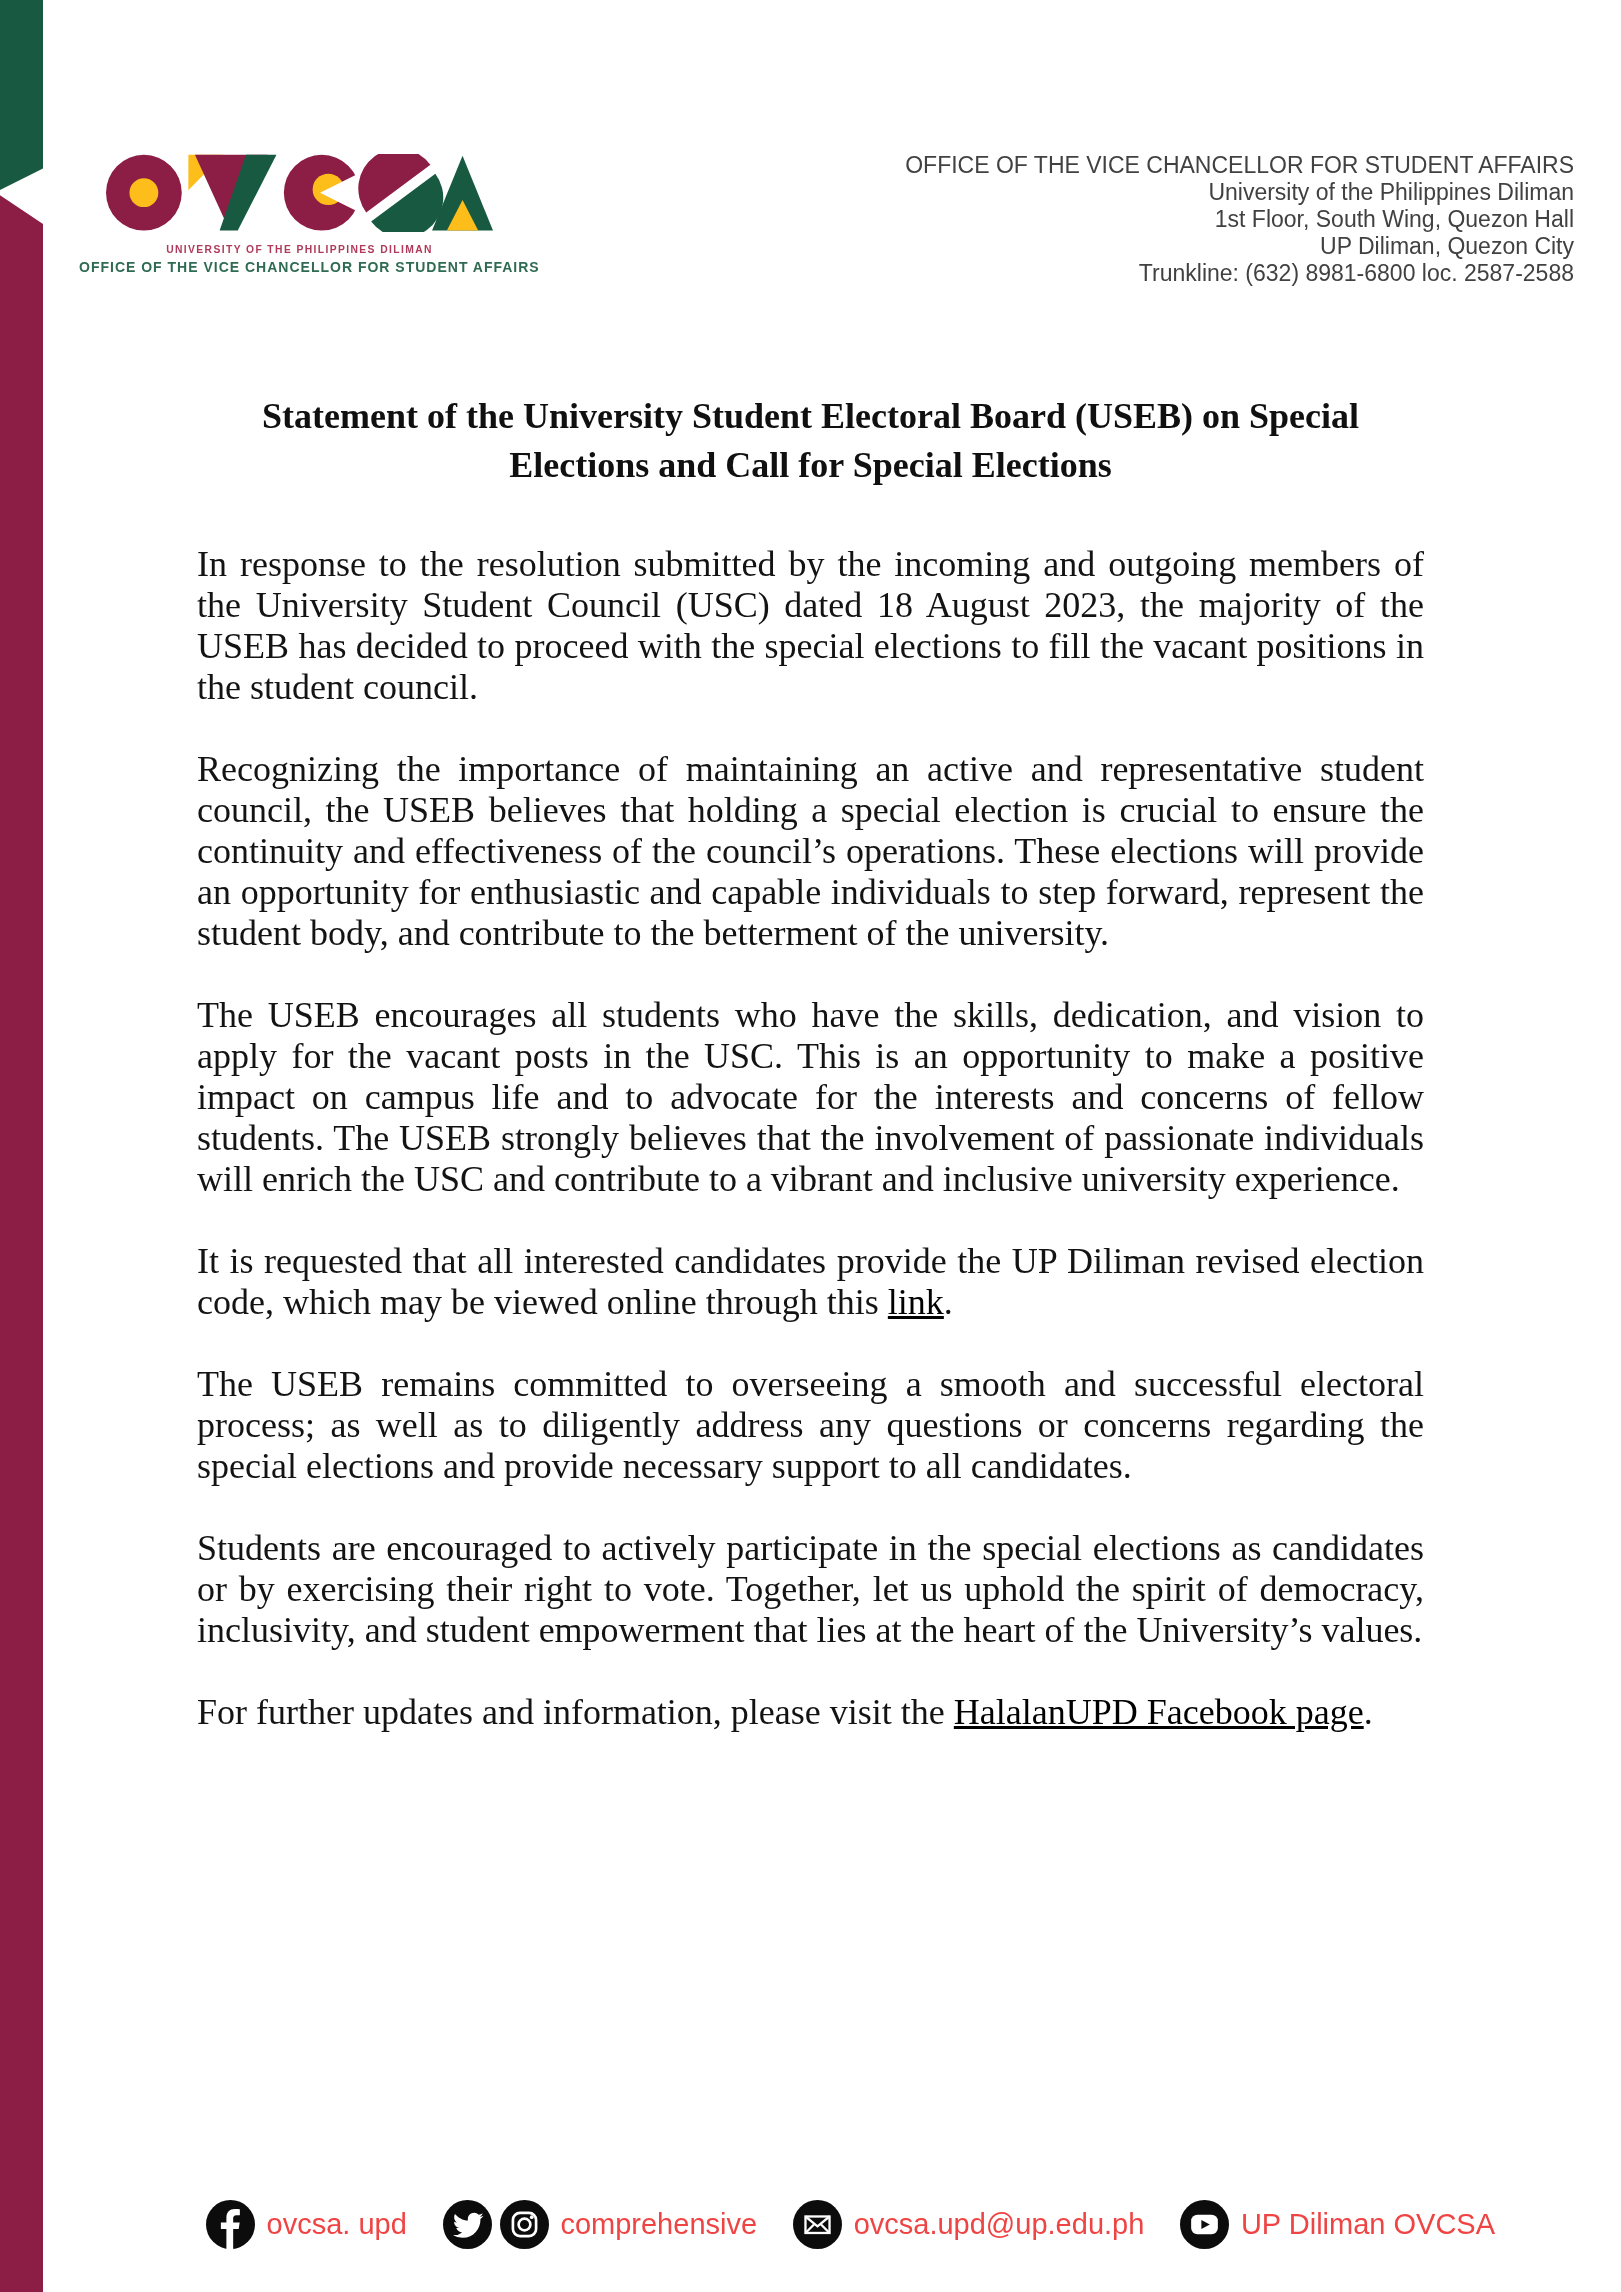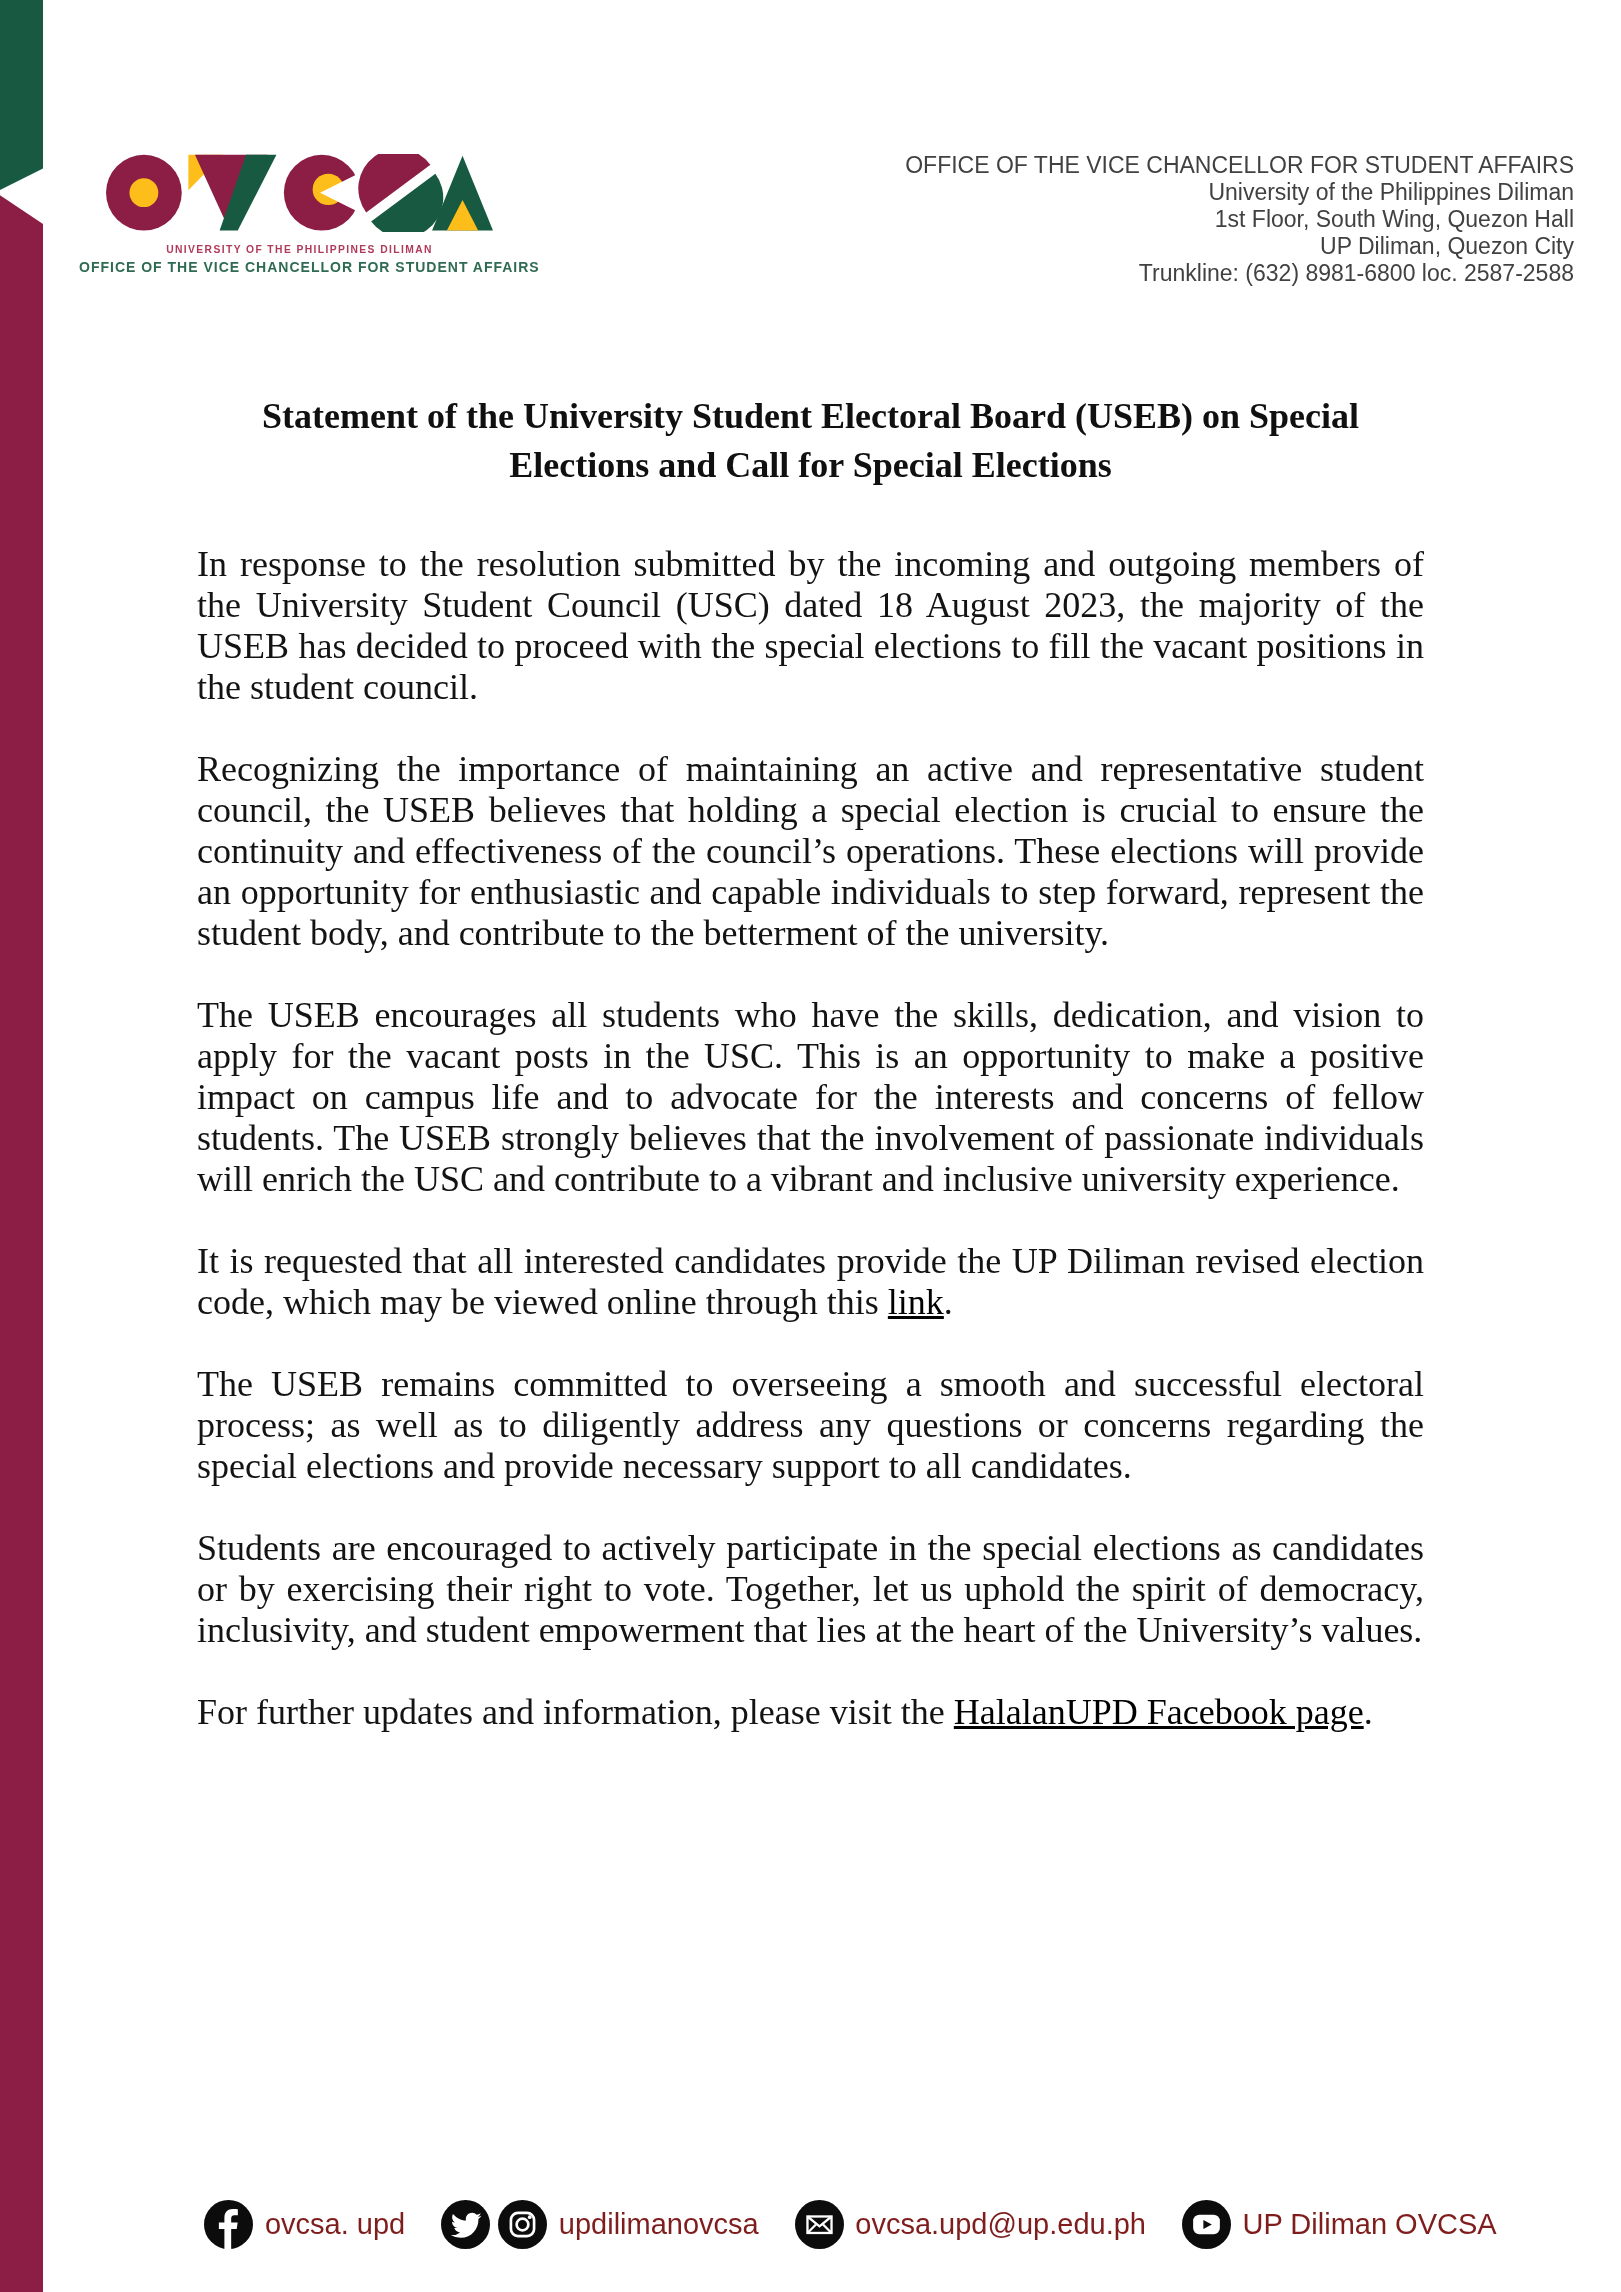--- a/index.html
+++ b/index.html
@@ -22,21 +22,21 @@
            color:#414141;}
   
   .doc{position:absolute;left:197px;top:392px;width:1227px;color:#131313;}
   .doc-title{font-size:36px;font-weight:bold;line-height:49px;text-align:center;
              margin:0 0 54px 0;color:#101010;}
   .para{font-size:36px;line-height:41px;text-align:justify;margin:0 0 41px 0;}
   .doclink{color:#000000;text-decoration:underline;cursor:pointer;}
   
   .footer{position:absolute;left:43px;top:2200px;width:1533px;display:flex;
           justify-content:center;align-items:center;gap:36px;padding-left:41px;
-          font-family:"Liberation Sans", sans-serif;font-size:29px;color:#7f1d1d;}
+          font-family:"Liberation Sans", sans-serif;font-size:29px;color:#ef4444;}
   .fgroup{display:flex;align-items:center;gap:11.6px;}
   .fgroup .icons{display:flex;align-items:center;gap:8px;}
   .icon{display:block;width:49px;height:49px;}
 </style>
 </head>
 <body>
 
 <div class="page">
 
   <svg class="ribbon" viewBox="0 0 48 2560" preserveAspectRatio="none">
@@ -107,21 +107,21 @@
             <path fill="#ffffff" d="M23.44 4.83c-.8.37-1.66.62-2.56.73.92-.55 1.63-1.43 1.96-2.47-.86.51-1.82.88-2.84 1.08A4.47 4.47 0 0 0 16.74 2.8c-2.47 0-4.48 2-4.48 4.48 0 .35.04.69.11 1.02-3.72-.19-7.02-1.97-9.23-4.68-.39.66-.61 1.43-.61 2.25 0 1.55.79 2.92 1.99 3.73-.73-.02-1.42-.23-2.03-.56v.06c0 2.17 1.54 3.98 3.59 4.39-.38.1-.77.16-1.18.16-.29 0-.57-.03-.84-.08.57 1.78 2.22 3.07 4.18 3.11a8.98 8.98 0 0 1-5.56 1.92c-.36 0-.72-.02-1.07-.06a12.67 12.67 0 0 0 6.86 2.01c8.23 0 12.73-6.82 12.73-12.73l-.01-.58a9.1 9.1 0 0 0 2.25-2.31z"></path>
           </g>
         </svg>
         <svg class="icon" viewBox="0 0 55 55">
           <circle cx="27.5" cy="27.5" r="27.5" fill="#0c0c0c"></circle>
           <rect x="14.5" y="14.5" width="26" height="26" rx="8" fill="none" stroke="#ffffff" stroke-width="3"></rect>
           <circle cx="27.5" cy="27.5" r="6.6" fill="none" stroke="#ffffff" stroke-width="3"></circle>
           <circle cx="35.6" cy="19.3" r="2.1" fill="#ffffff"></circle>
         </svg>
       </span>
-      <span>updilimanovcsa</span>
+      <span>comprehensive</span>
     </div>
     <div class="fgroup">
       <span class="icons">
         <svg class="icon" viewBox="0 0 55 55">
           <circle cx="27.5" cy="27.5" r="27.5" fill="#0c0c0c"></circle>
           <rect x="14" y="18.5" width="27" height="18.5" fill="none" stroke="#ffffff" stroke-width="2.6"></rect>
           <path d="M14,18.5 L27.5,29.5 L41,18.5" fill="none" stroke="#ffffff" stroke-width="2.6"></path>
           <path d="M14,37 L23.5,27.5 M41,37 L31.5,27.5" fill="none" stroke="#ffffff" stroke-width="2.6"></path>
         </svg>
       </span>

